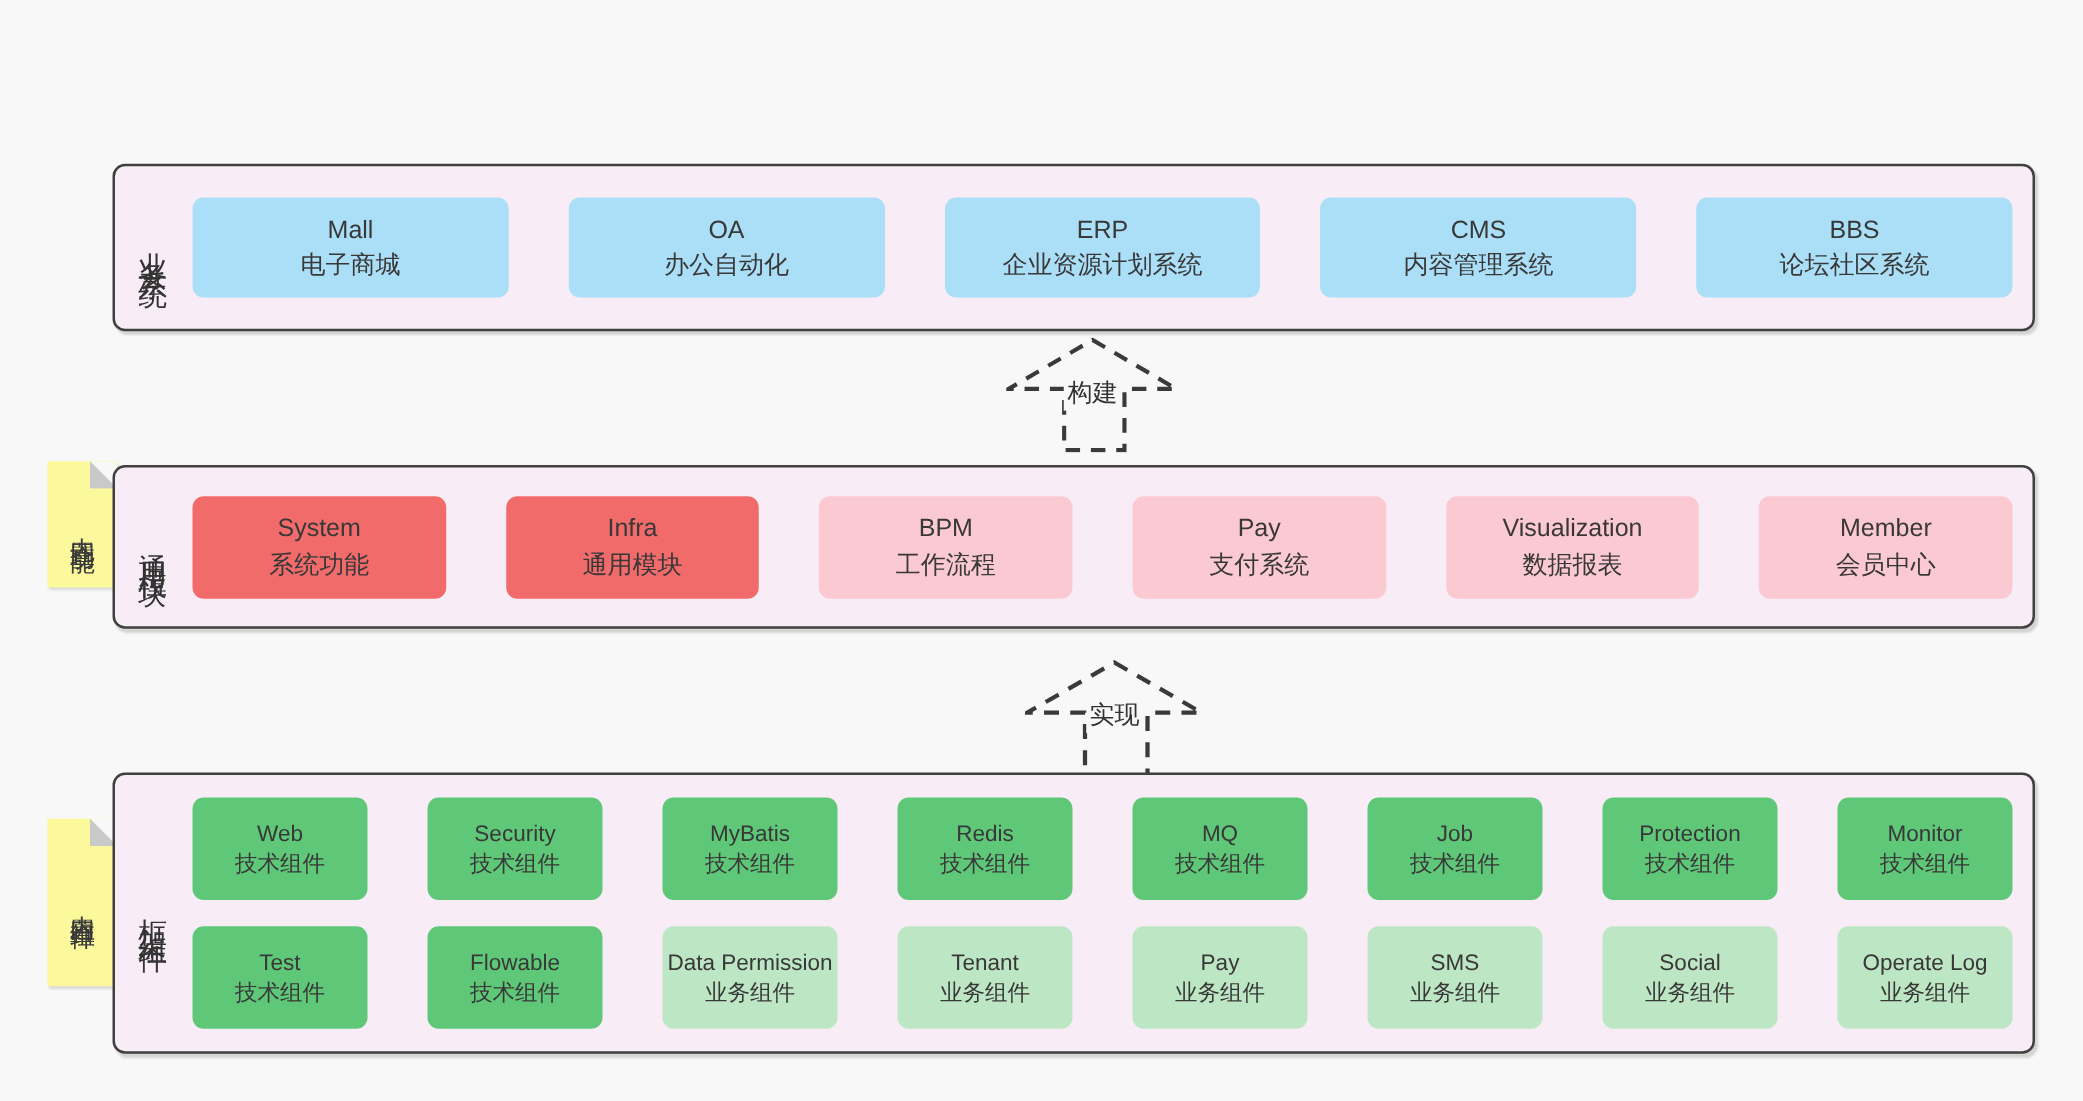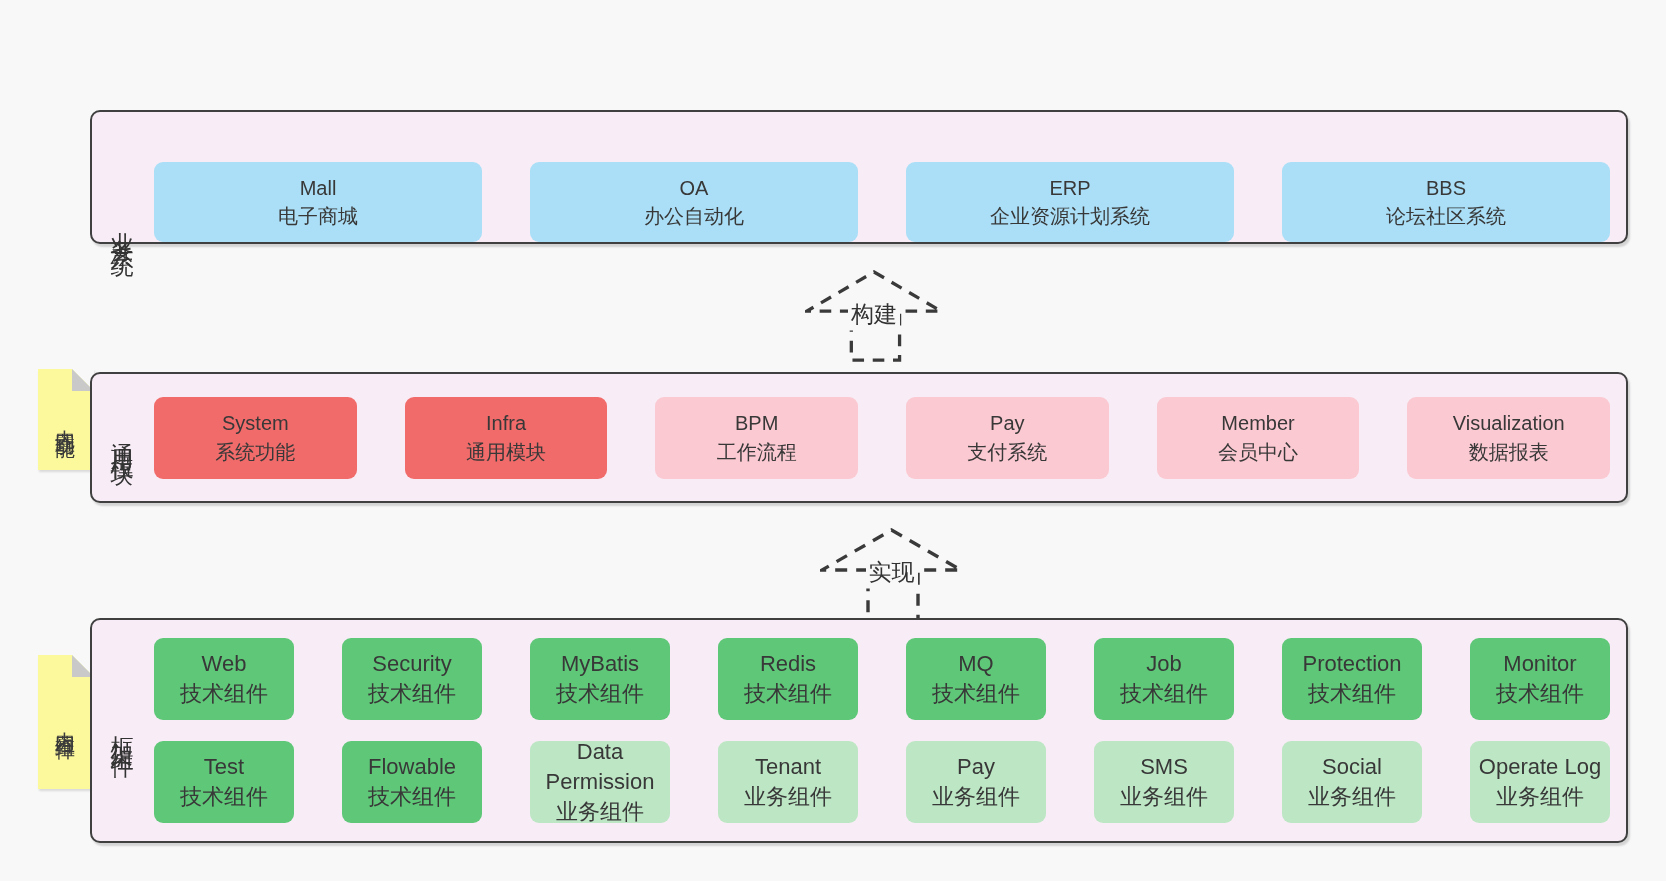--- a/index.html
+++ b/index.html
@@ -21,36 +21,36 @@
   .boxes{flex:1;display:flex;align-items:center;gap:48px;padding:0 16px 0 0;}
   .box{flex:1;height:80px;border-radius:9px;display:flex;flex-direction:column;
     align-items:center;justify-content:center;text-align:center;font-size:20px;
     line-height:1.42;color:var(--text);}
   .c-blue{background:var(--blue);}
   .c-red{background:var(--red);}
   .c-pink{background:var(--pink);align-items:center;}
   .c-green{background:var(--green);}
   .c-lgreen{background:var(--light_green);}
 
-  #layer-business{top:110px;height:134px;align-items:flex-end;}
+  #layer-business{top:131px;height:134px;}
   #layer-modules{top:372px;height:131px;}
   #layer-modules .box{height:82px;}
 
   #layer-components{top:618px;height:225px;}
   .boxes-col{flex:1;display:flex;flex-direction:column;justify-content:center;
     gap:21px;padding-right:16px;}
   .box-row{display:flex;gap:48px;}
-  .box-row .box{height:82px;font-size:22px;line-height:1.36;}
+  .box-row .box{height:82px;font-size:18px;line-height:1.36;}
 
   .arrow{position:absolute;z-index:0;}
   #arrow-build{left:805px;top:270px;width:138px;height:92px;}
   #arrow-implement{left:820px;top:528px;width:143px;height:94px;}
   .arrow svg{position:absolute;inset:0;width:100%;height:100%;}
   .arrow-label{position:absolute;left:50%;top:44px;transform:translate(-50%,-50%);
-    background:var(--page_bg);padding:1px 3px;font-size:23px;color:#333;white-space:nowrap;}
+    background:var(--page_bg);padding:1px 3px;font-size:20px;color:#333;white-space:nowrap;}
 
   .note{position:absolute;left:38px;width:56px;background:var(--note_yellow);
     display:flex;z-index:0;box-shadow:1px 2px 2px rgba(0,0,0,0.12);}
   #note-features{top:369px;height:101px;}
   #note-components{top:655px;height:134px;}
   .note-text{margin:auto;writing-mode:vertical-rl;text-orientation:upright;
     font-size:20px;letter-spacing:3px;color:#3a3a3a;}
   .fold-cut{position:absolute;top:0;right:0;width:22px;height:22px;
     background:var(--page_bg);clip-path:polygon(0 0,100% 0,100% 100%);}
   .fold{position:absolute;top:0;right:0;width:22px;height:22px;
@@ -70,20 +70,24 @@
       </div>
       <div class="box c-blue">
         <div>OA</div>
         <div>办公自动化</div>
       </div>
       <div class="box c-blue">
         <div>ERP</div>
         <div>企业资源计划系统</div>
       </div>
       <div class="box c-blue">
+        <div>CMS</div>
+        <div>内容管理系统</div>
+      </div>
+      <div class="box c-blue">
         <div>BBS</div>
         <div>论坛社区系统</div>
       </div>
     </div>
   </section>
 
   <div class="arrow" id="arrow-build">
     <svg viewBox="0 0 143 94" preserveAspectRatio="none">
       <polygon points="71.5,2 141,42 98,42 98,92 48,92 48,42 2,42" fill="none" stroke="#3a3a3a" stroke-width="3.4" stroke-dasharray="12 9"></polygon>
     </svg>
@@ -103,26 +107,26 @@
       </div>
       <div class="box c-pink">
         <div>BPM</div>
         <div>工作流程</div>
       </div>
       <div class="box c-pink">
         <div>Pay</div>
         <div>支付系统</div>
       </div>
       <div class="box c-pink">
+        <div>Visualization</div>
+        <div>数据报表</div>
+      </div>
+      <div class="box c-pink">
         <div>Member</div>
         <div>会员中心</div>
-      </div>
-      <div class="box c-pink">
-        <div>Visualization</div>
-        <div>数据报表</div>
       </div>
     </div>
   </section>
 
   <div class="arrow" id="arrow-implement">
     <svg viewBox="0 0 143 94" preserveAspectRatio="none">
       <polygon points="71.5,2 141,42 98,42 98,92 48,92 48,42 2,42" fill="none" stroke="#3a3a3a" stroke-width="3.4" stroke-dasharray="12 9"></polygon>
     </svg>
     <span class="arrow-label">实现</span>
   </div>

